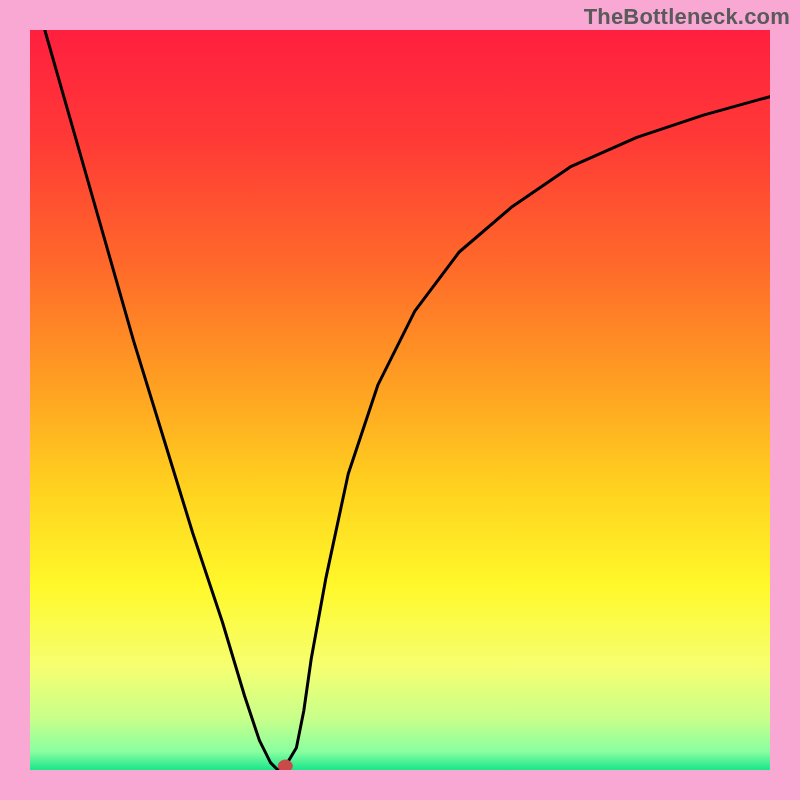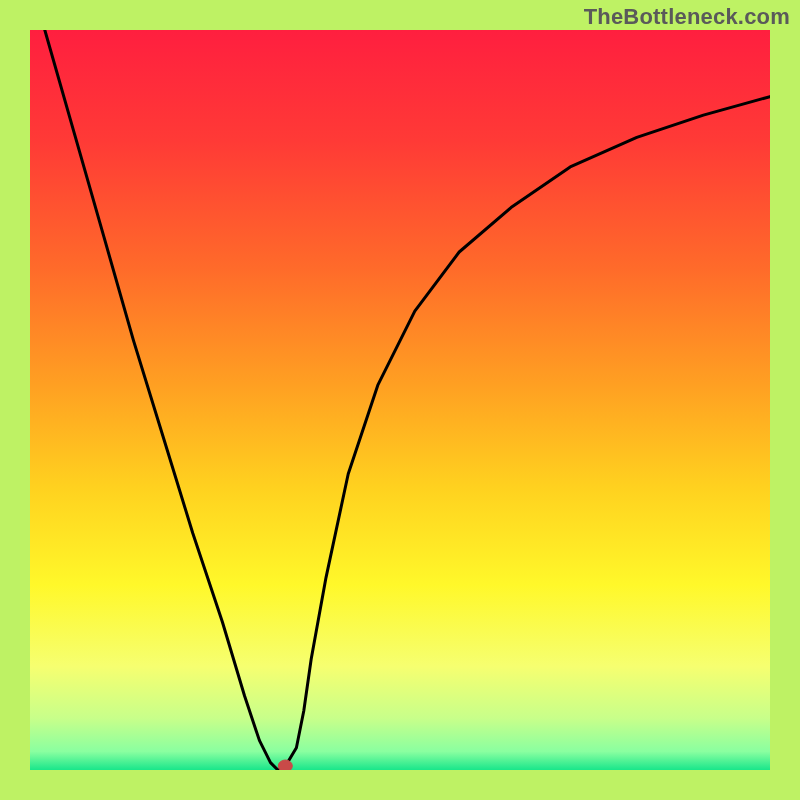--- a/index.html
+++ b/index.html
@@ -8,21 +8,21 @@
     width: 800px;
     height: 800px;
     background: #000;
     font-family: Arial, Helvetica, sans-serif;
     overflow: hidden;
   }
   .frame {
     position: relative;
     width: 800px;
     height: 800px;
-    background: #bef264;
+    background: #f9a8d4;
   }
   .attribution {
     position: absolute;
     top: 4px;
     right: 10px;
     color: #5a5a5a;
     font-size: 22px;
     font-weight: 600;
     letter-spacing: 0.2px;
     z-index: 10;

